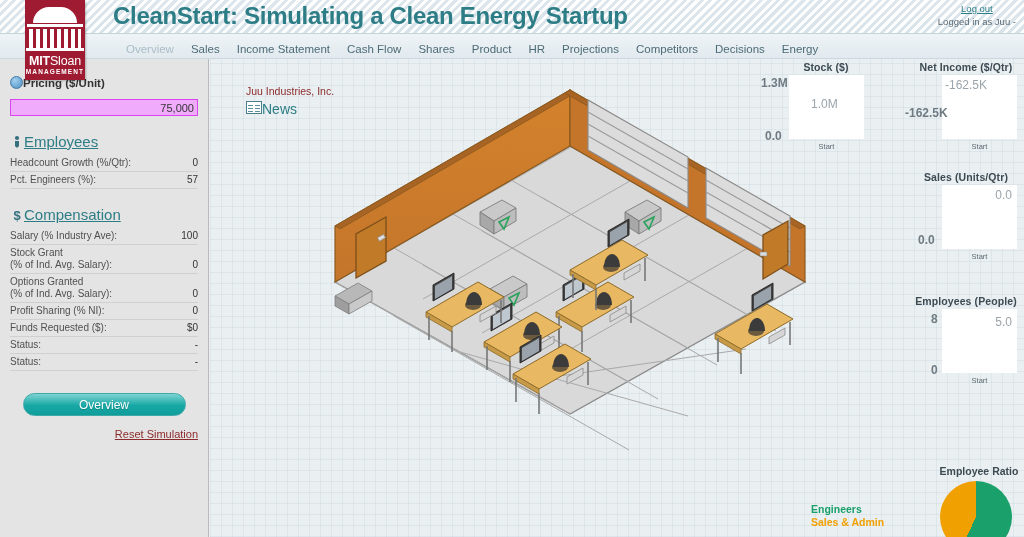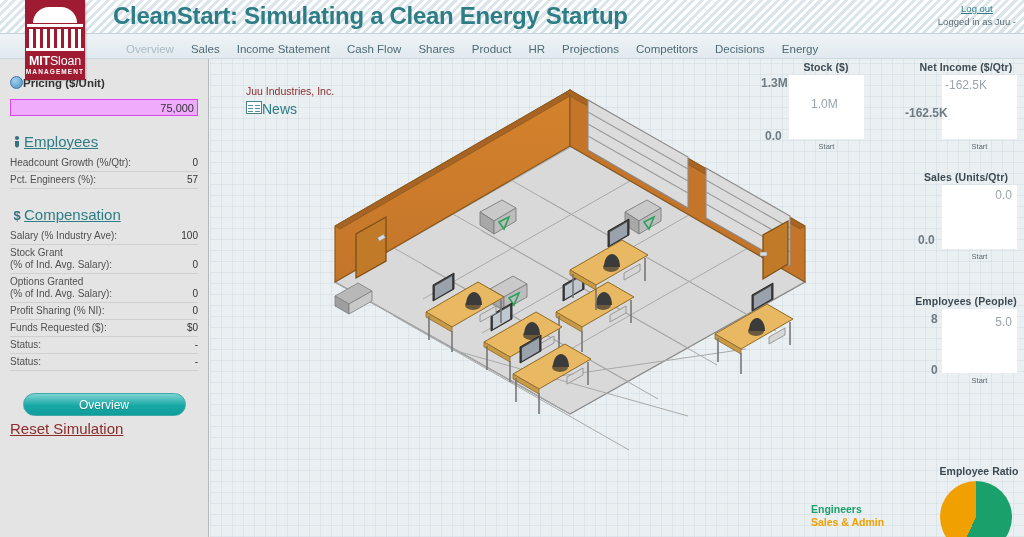--- a/index.html
+++ b/index.html
@@ -118,22 +118,22 @@
   .kv .v { color: #333; padding-left: 6px; }
 
   #advance-btn {
     display: block; width: 163px; height: 23px; margin: 22px auto 0 auto;
     border-radius: 12px; border: 1px solid #3fa9a9;
     background: linear-gradient(#7fd4d2, #17a8a5 55%, #0f9d9a);
     color: #fff; font-size: 12px; font-family: "Liberation Sans", sans-serif;
     cursor: pointer; text-shadow: 0 1px 1px rgba(0,0,0,0.2);
   }
   #reset-link {
-    display: block; text-align: left; margin-top: 4px;
-    font-size: 15px; color: #8c2b2b; text-decoration: underline; cursor: pointer;
+    display: block; text-align: right; margin-top: 12px;
+    font-size: 11px; color: #8c2b2b; text-decoration: underline; cursor: pointer;
   }
 
   
   #main {
     position: absolute; left: 210px; top: 59px; width: 814px; height: 478px;
     background:
       repeating-linear-gradient(0deg, rgba(176,196,208,0.22) 0 1px, transparent 1px 11px),
       repeating-linear-gradient(90deg, rgba(176,196,208,0.22) 0 1px, transparent 1px 11px),
       #eaeff2;
     overflow: hidden;

